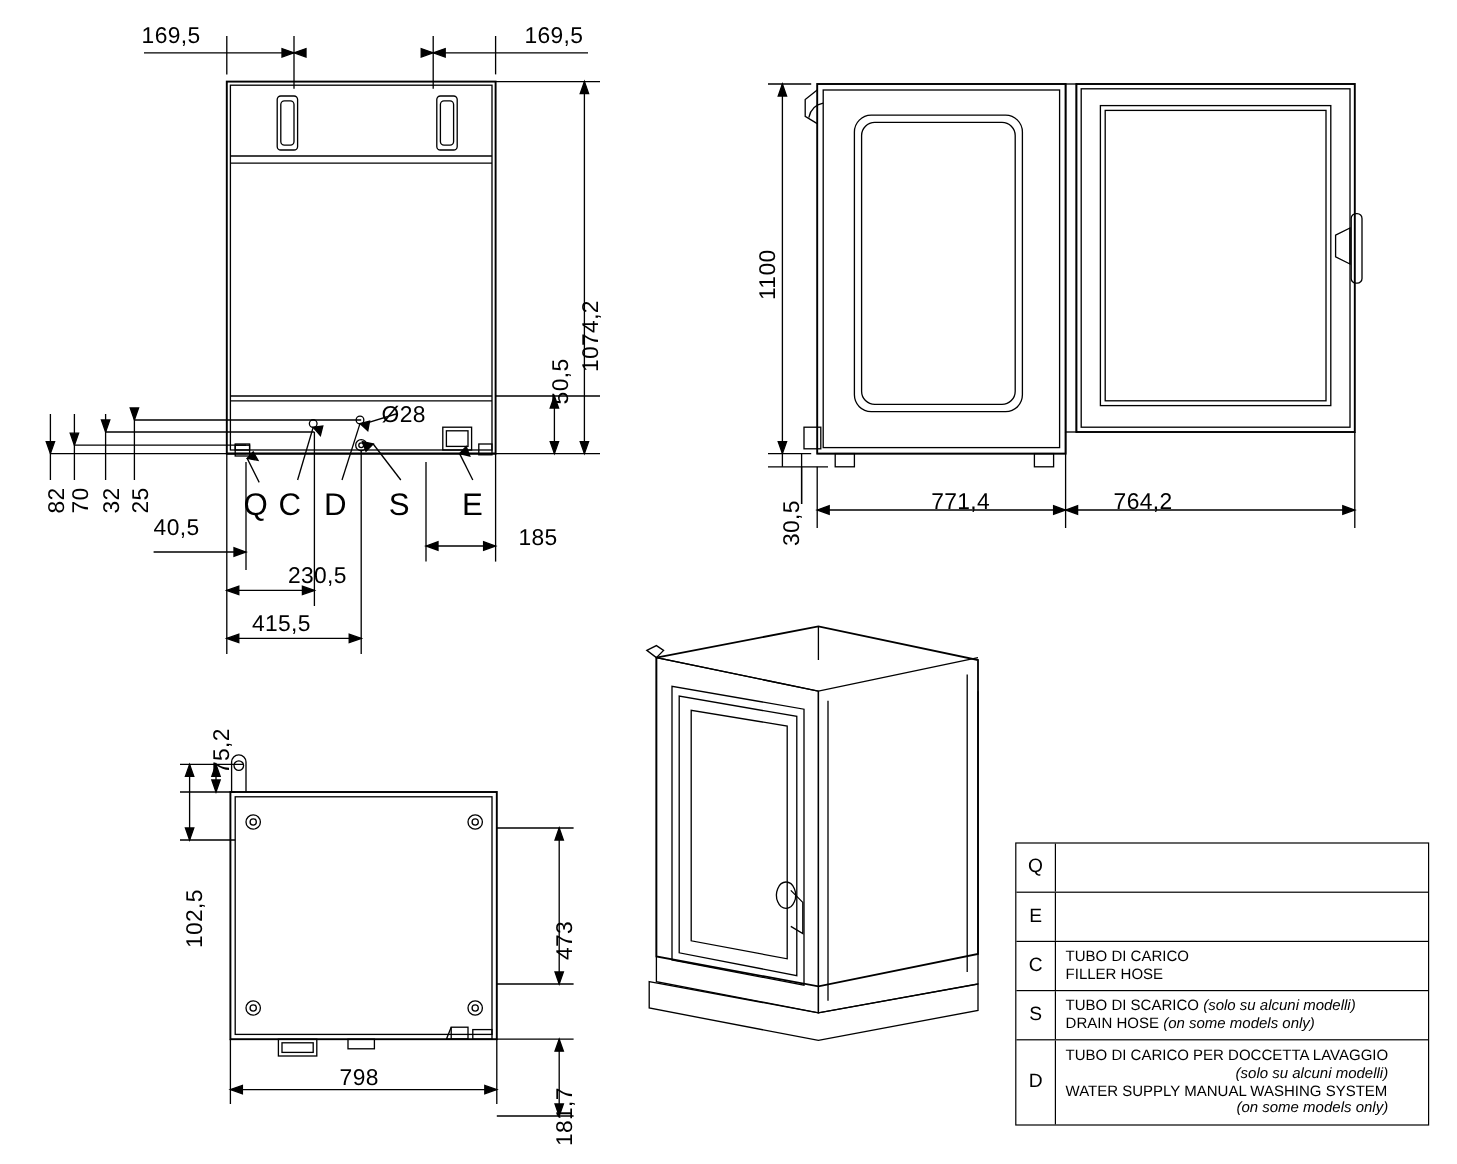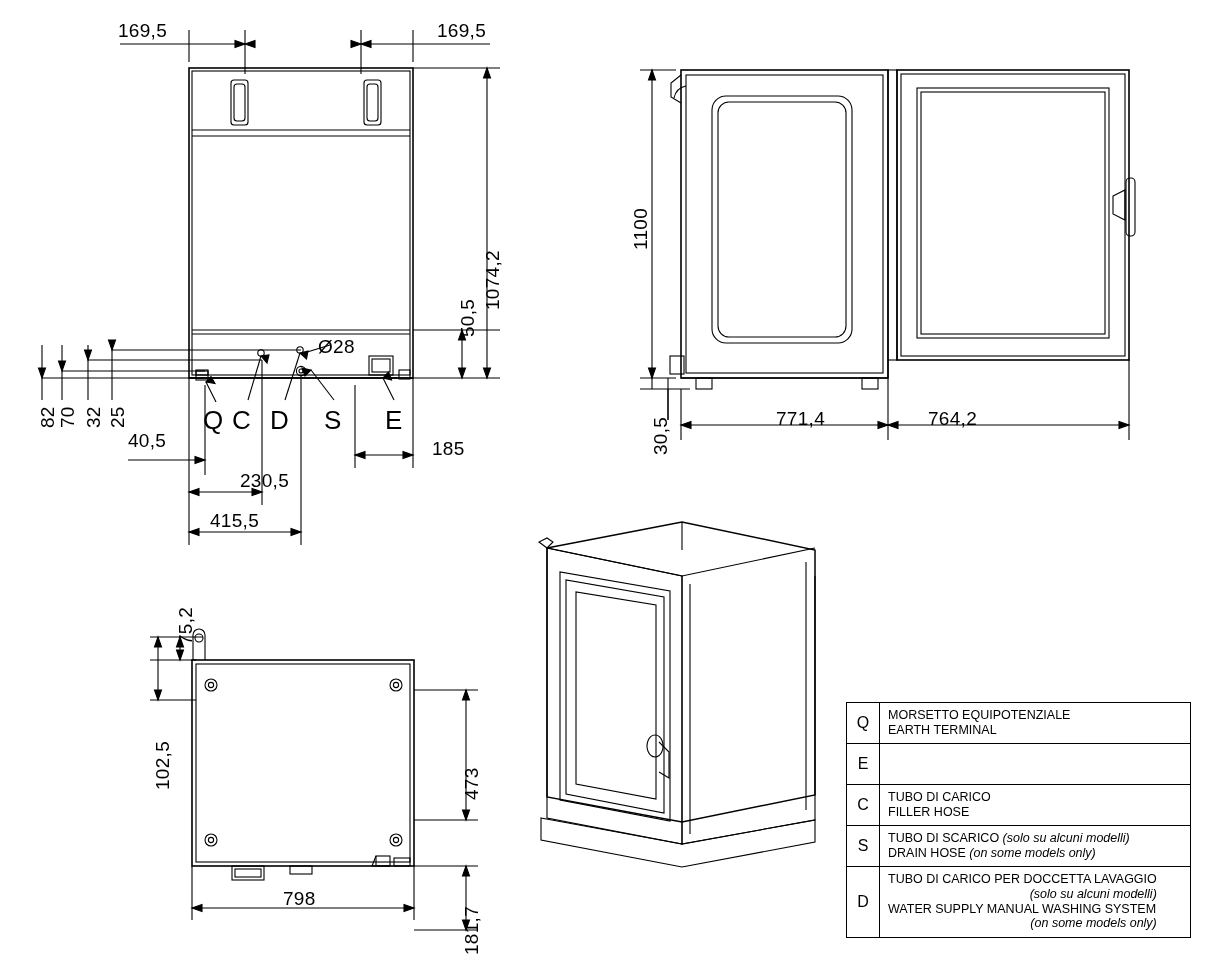--- a/index.html
+++ b/index.html
@@ -268,24 +268,20 @@
 
   <div class="dim vert" style="left:175px;top:645px;">75,2</div>
   <div class="dim vert" style="left:152px;top:790px;">102,5</div>
   <div class="dim vert" style="left:461px;top:800px;">473</div>
   <div class="dim" style="left:283px;top:888px;">798</div>
   <div class="dim vert" style="left:461px;top:955px;">181,7</div>
 
   <div class="legend">
     <div class="legend-row">
       <div class="legend-key">Q</div>
-      <div class="legend-txt">
-        <div>MORSETTO EQUIPOTENZIALE</div>
-        <div>EARTH TERMINAL</div>
-      </div>
     </div>
     <div class="legend-row">
       <div class="legend-key">E</div>
     </div>
     <div class="legend-row">
       <div class="legend-key">C</div>
       <div class="legend-txt">
         <div>TUBO DI CARICO</div>
         <div>FILLER HOSE</div>
       </div>

